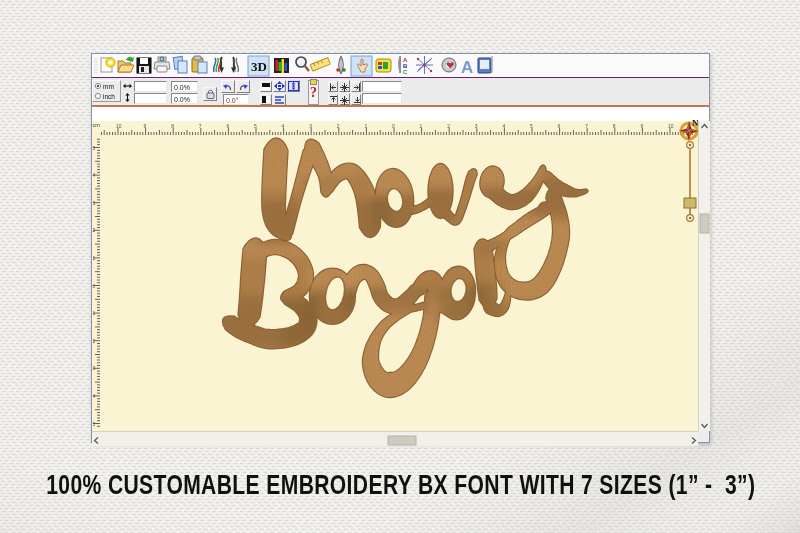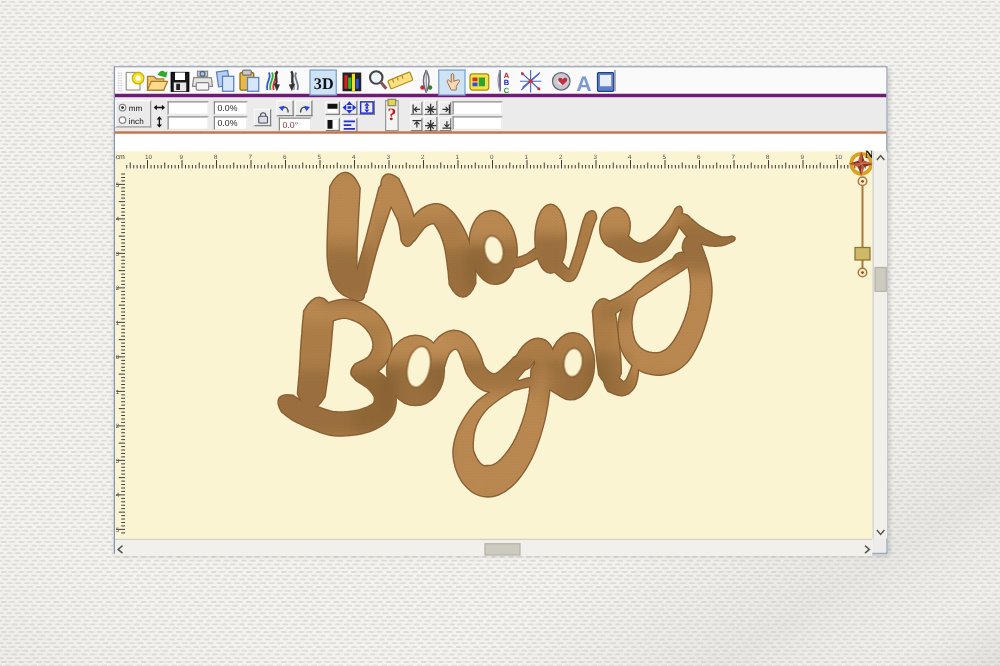--- a/index.html
+++ b/index.html
@@ -1,19 +1,19 @@
 <!DOCTYPE html>
 <html><head><meta charset="utf-8">
 <style>
 * { margin:0; padding:0; box-sizing:border-box; }
 html,body { width:800px; height:533px; overflow:hidden; font-family:"Liberation Sans",sans-serif; }
 #stage { position:relative; width:800px; height:533px; background:#f4f3f0; }
 #fabric { position:absolute; inset:0; }
 #win { position:absolute; left:91px; top:53px; width:619px; height:390px; background:#fff; border:1px solid #8494ac; box-shadow:1px 2px 4px rgba(0,0,0,0.18); }
-#row1 { position:absolute; left:0; top:0; width:617px; height:24px; background:#fafafa; border-bottom:3px solid #701a75; }
+#row1 { position:absolute; left:0; top:0; width:617px; height:24px; background:#fafafa; border-bottom:1px solid #701a75; }
 #row2 { position:absolute; left:0; top:24px; width:617px; height:27px; background:#ebebeb; }
 #oline { position:absolute; left:0; top:51px; width:617px; height:2px; background:#c4764a; }
 #tabbar { position:absolute; left:0; top:53px; width:617px; height:14px; background:#f0f0f0; border-bottom:1px solid #c8c8c8; }
 #rulerh { position:absolute; left:0; top:67px; width:606px; height:14px; background:#fbf4d3; }
 #rulerv { position:absolute; left:0; top:81px; width:8px; height:296px; background:#fbf4d3; }
 #canvas { position:absolute; left:8px; top:81px; width:598px; height:296px; background:#fbf4d3; }
 #vscroll { position:absolute; left:606px; top:67px; width:11px; height:310px; background:#f0efe9; border-left:1px solid #d0d0c8; }
 #hscroll { position:absolute; left:0; top:377px; width:606px; height:11px; background:#f0efe9; border-top:1px solid #d0d0c8; }
 #corner { position:absolute; left:606px; top:377px; width:11px; height:11px; background:#ececec; }
 .fld { position:absolute; background:#fff; border:1px solid; border-color:#888 #e8e8e8 #e8e8e8 #888; font-size:7px; color:#222; padding-left:2px; line-height:11px; }
@@ -858,12 +858,15 @@
 <rect x="470" y="282" width="34" height="50" fill="#7d5a30" opacity="0.38"></rect>
 <rect x="480" y="238" width="30" height="20" fill="#7d5a30" opacity="0.38"></rect>
 </g>
 <rect x="180" y="130" width="440" height="280" fill="url(#stitch)"></rect>
 </g>
 <path d="M 387.7 201.6 a 7.5 11.5 -12 1 0 14.7 -3.1 a 7.5 11.5 -12 1 0 -14.7 3.1 Z" fill="#fbf4d3" stroke="#855a2d" stroke-width="1.4" stroke-opacity="0.8"></path>
 <path d="M 326.2 291.6 a 9.0 16.0 12 1 0 17.6 3.7 a 9.0 16.0 12 1 0 -17.6 -3.7 Z" fill="#fbf4d3" stroke="#855a2d" stroke-width="1.4" stroke-opacity="0.8"></path>
 <path d="M 451.1 289.0 a 7.5 11.5 8 1 0 14.9 2.1 a 7.5 11.5 8 1 0 -14.9 -2.1 Z" fill="#fbf4d3" stroke="#855a2d" stroke-width="1.4" stroke-opacity="0.8"></path>
 </svg>
 
+<div id="caption">
+      <span>100% CUSTOMABLE EMBROIDERY BX FONT WITH 7 SIZES (1” -  3”)</span>
+    </div>
 </div>
 </body></html>

